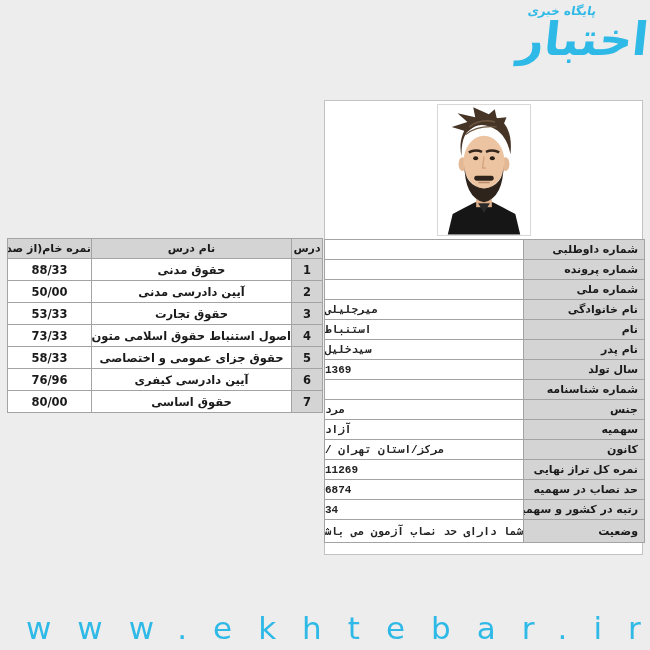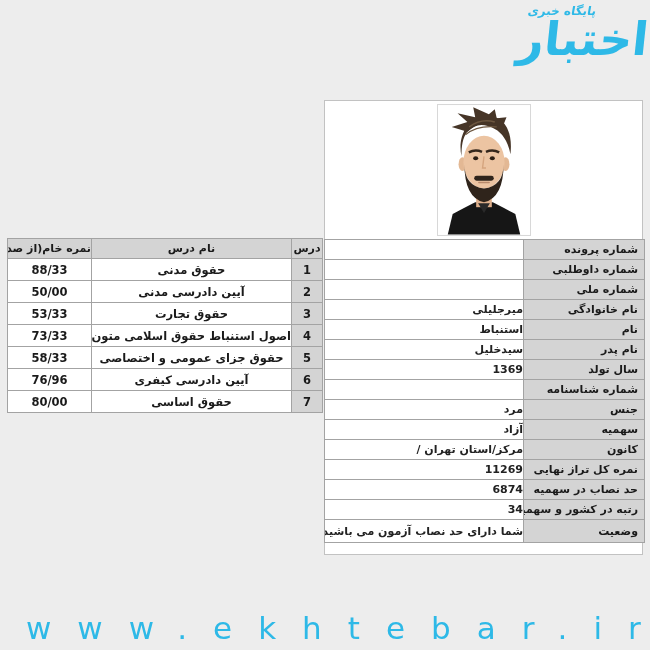--- a/index.html
+++ b/index.html
@@ -37,21 +37,21 @@
 
   
   table { border-collapse:collapse; table-layout:fixed; direction:rtl; }
   td,th { border:1px solid #a3a3a3; overflow:hidden; white-space:nowrap; }
   .gray { background:#d4d4d4; }
 
   
   .profile-table { position:absolute; top:138px; left:-1px; width:321px; }
   .profile-table td { height:20px; font-size:11px; font-weight:700; }
   .profile-table td.label-cell { width:121px; text-align:right; padding-right:6px; background:#d4d4d4; }
-  .profile-table td.value-cell { text-align:right; color:#222; }
+  .profile-table td.value-cell { text-align:left; color:#222;font-family:Liberation Mono, monospace; }
   .profile-table tr:last-child td { height:23px;margin-left:9px; }
   .value-cell.highlight { color:var(--status-green,#3da23d); }
 
   
   .scores-table { position:absolute; left:7px; top:238px; width:315px; background:#fff; }
   .scores-table th { height:20px; font-size:11px; font-weight:700; background:#d4d4d4; }
   .scores-table td { height:22px; font-size:11.5px; font-weight:700; text-align:center; }
   .scores-table .no-col  { width:31px; }
   .scores-table .name-col{ width:200px; }
   .scores-table .score-col{ width:84px; }
@@ -167,26 +167,26 @@
       <path d="M24,52 C20,34 28,14 47,11 C66,9 77,24 74,50 C72,38 66,28 58,24 C46,18 38,19 30,27 C25,33 24,42 24,52 Z" fill="#463527"></path>
       <path d="M30,27 L14,22 L30,17 L20,8 L38,12 L36,2 L52,9 L58,4 L60,13 L70,12 L66,22 C56,14 42,16 30,27 Z" fill="#463527"></path>
       <path d="M32,22 Q44,13 58,17" fill="none" stroke="#6d5740" stroke-width="1.6"></path>
       <path d="M28,30 Q40,20 60,22" fill="none" stroke="#6d5740" stroke-width="1.2"></path>
     </svg>
   </div>
 
   <table class="profile-table">
     <tbody>
   <tr>
+    <td class="label-cell">شماره داوطلبی</td>
+    <td class="value-cell"></td>
+  </tr>
+
+  <tr>
     <td class="label-cell">شماره پرونده</td>
-    <td class="value-cell"></td>
-  </tr>
-
-  <tr>
-    <td class="label-cell">شماره داوطلبی</td>
     <td class="value-cell"></td>
   </tr>
 
   <tr>
     <td class="label-cell">شماره ملی</td>
     <td class="value-cell"></td>
   </tr>
 
   <tr>
     <td class="label-cell">نام خانوادگی</td>

